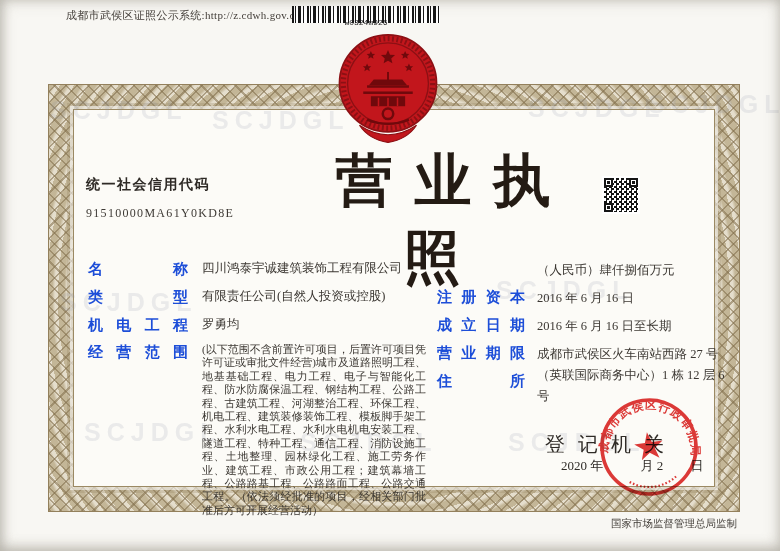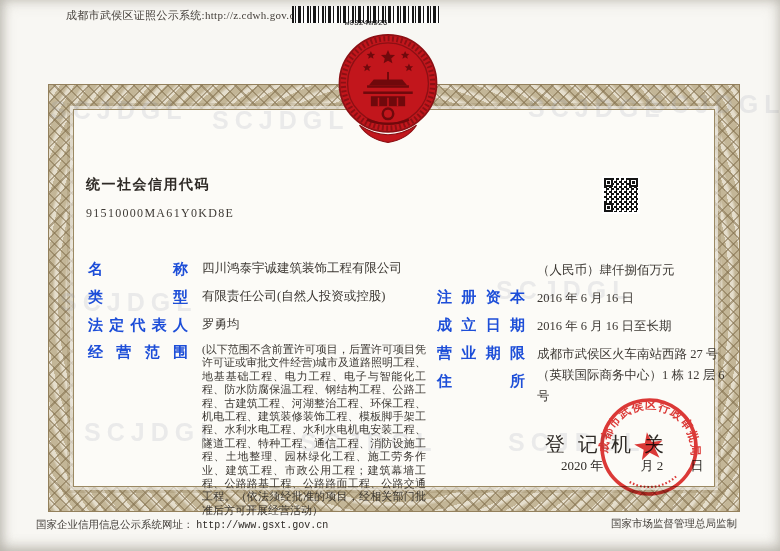--- a/index.html
+++ b/index.html
@@ -107,37 +107,38 @@
           <line x1="70" y1="69" x2="70" y2="78"></line>
       </g>
       <circle cx="60" cy="86" r="5.5" fill="none" stroke="#70090c" stroke-width="2.6"></circle>
       <path d="M38,92 Q60,101 82,92" stroke="#70090c" stroke-width="2.6" fill="none"></path>
       <path d="M30,98 Q60,118 90,98 Q80,113 60,116 Q40,113 30,98 Z" fill="#c2161c" stroke="#8c1014" stroke-width="1.2"></path>
     </svg>
   </div>
 
   <div class="cc-label">统一社会信用代码</div>
   <div class="cc-value">91510000MA61Y0KD8E</div>
+  <div class="doc-title">营业执照</div>
 
   <div class="qr">
     <div class="finder" style="left:0;top:0"></div>
     <div class="finder" style="right:0;top:0"></div>
     <div class="finder" style="left:0;bottom:0"></div>
   </div>
 
   <div class="row" style="top:260px">
     <span class="lab l-left">名称</span>
     <span class="val v-left">四川鸿泰宇诚建筑装饰工程有限公司</span>
   </div>
   <div class="row" style="top:288px">
     <span class="lab l-left">类型</span>
     <span class="val v-left">有限责任公司(自然人投资或控股)</span>
   </div>
   <div class="row" style="top:316px">
-    <span class="lab l-left">法定代表人</span>
+    <span class="lab l-left">机电工程</span>
     <span class="val v-left">罗勇均</span>
   </div>
   <div class="row" style="top:343px">
     <span class="lab l-left">经营范围</span>
     <span class="val v-left scope">(以下范围不含前置许可项目，后置许可项目凭许可证或审批文件经营)城市及道路照明工程、地基基础工程、电力工程、电子与智能化工程、防水防腐保温工程、钢结构工程、公路工程、古建筑工程、河湖整治工程、环保工程、机电工程、建筑装修装饰工程、模板脚手架工程、水利水电工程、水利水电机电安装工程、隧道工程、特种工程、通信工程、消防设施工程、土地整理、园林绿化工程、施工劳务作业、建筑工程、市政公用工程；建筑幕墙工程、公路路基工程、公路路面工程、公路交通工程。（依法须经批准的项目，经相关部门批准后方可开展经营活动）</span>
   </div>
 
   <div class="row" style="top:260px">
     <span class="lab l-right">注册资本</span>
     <span class="val v-right">（人民币）肆仟捌佰万元</span>
@@ -168,24 +169,20 @@
         <path id="sealArc" d="M 14,74 A 42,42 0 1 1 90,74" fill="none"></path>
       </defs>
       <text font-size="11.5" fill="#dc2927" letter-spacing="1.2" font-weight="700">
         <textPath href="#sealArc" startOffset="22">成都市武侯区行政审批局</textPath>
       </text>
       <polygon fill="#dc2927" points="52,37 55.5,47.5 66.3,47.4 57.6,53.9 60.9,64.1 52,57.7 43.1,64.1 46.4,53.9 37.7,47.4 48.5,47.5"></polygon>
       <path d="M 28,84 A 40,40 0 0 0 76,84" stroke="#dc2927" stroke-width="2.2" stroke-dasharray="1.6 2.1" fill="none"></path>
     </svg>
   </div>
 
-  <div class="footer-left">
-    <span>国家企业信用信息公示系统网址：</span>
-    <span class="url">http://www.gsxt.gov.cn</span>
-  </div>
   <div class="footer-right">国家市场监督管理总局监制</div>
 
 <span class="wm" style="left: 50px; top: 96px;">SCJDGL</span>
     <span class="wm" style="left: 212px; top: 106px;">SCJDGL</span>
     <span class="wm" style="left: 528px; top: 94px;">SCJDGL</span>
     <span class="wm" style="left: 648px; top: 90px;">SCJDGL</span>
     <span class="wm" style="left: 60px; top: 288px;">SCJDGL</span>
     <span class="wm" style="left: 496px; top: 276px;">SCJDGL</span>
     <span class="wm" style="left: 84px; top: 418px;">SCJDGL</span>
     <span class="wm" style="left: 300px; top: 428px;">SCJDGL</span>

